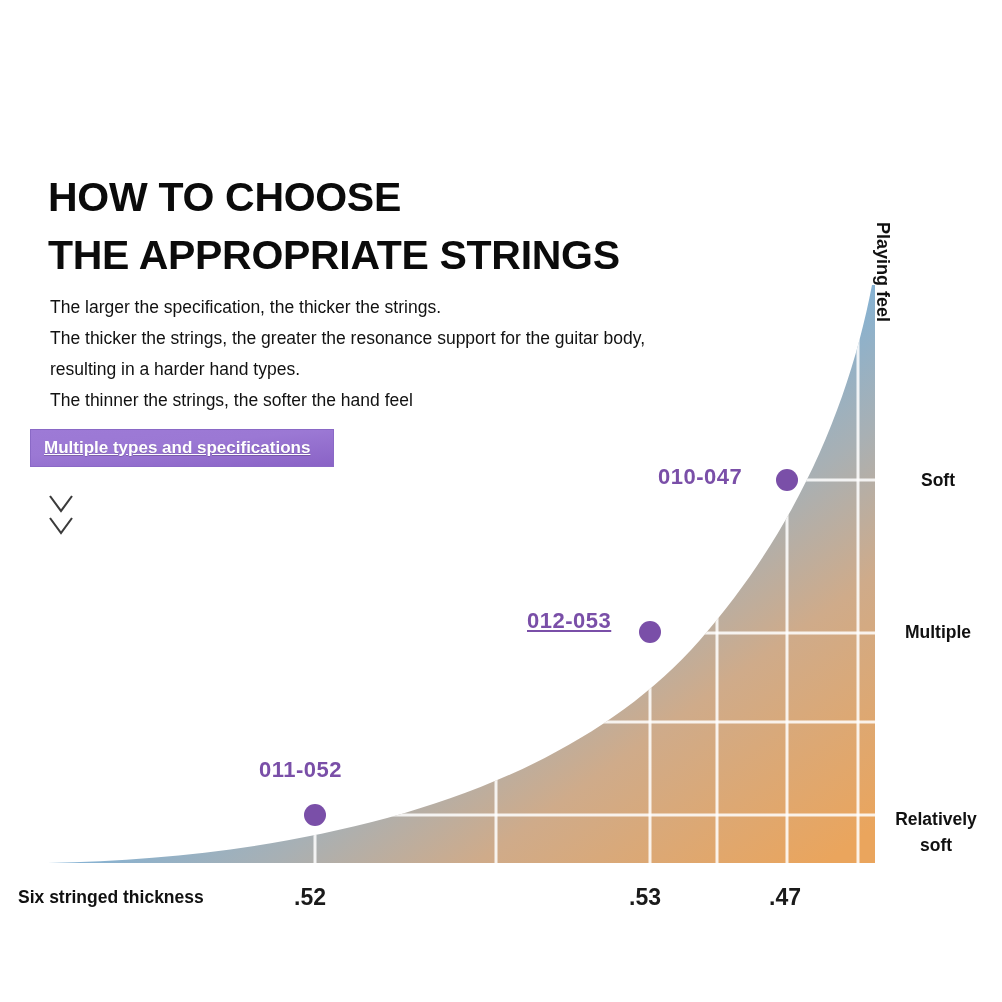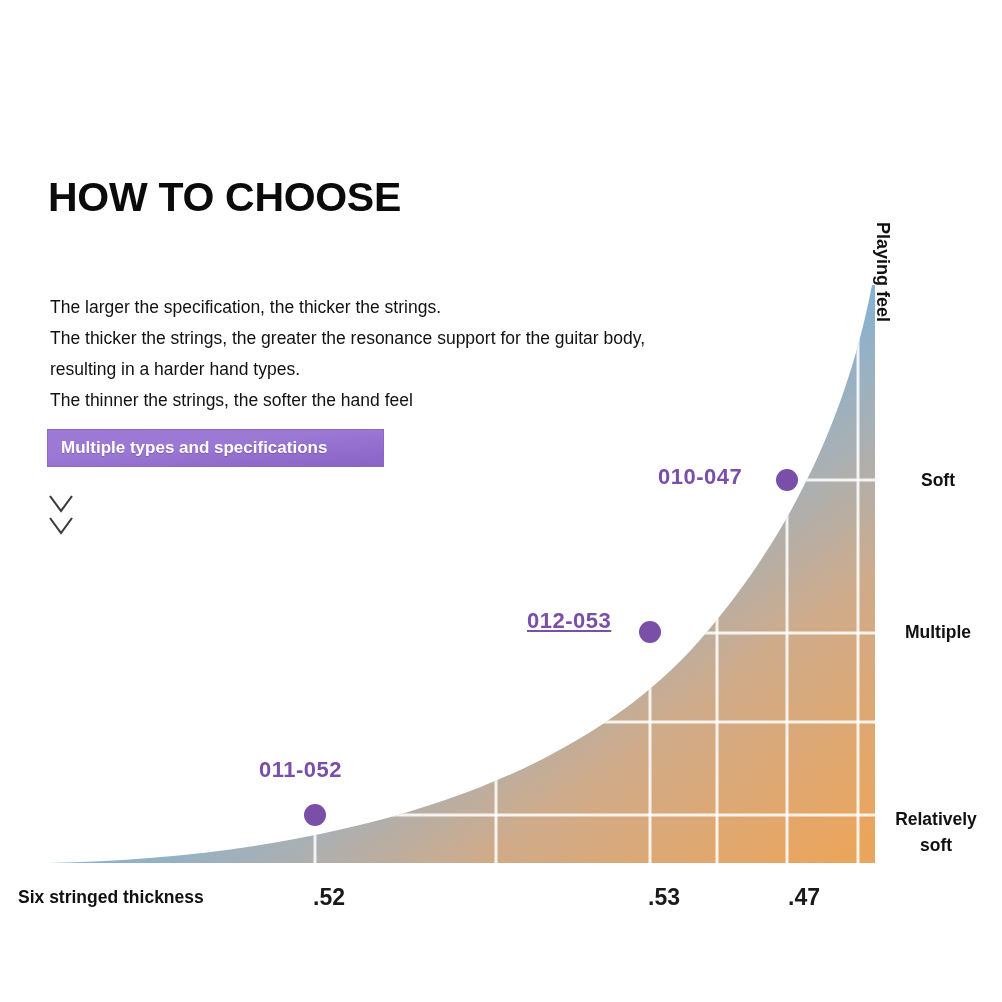--- a/index.html
+++ b/index.html
@@ -44,34 +44,35 @@
     font-size: 17.5px;
     line-height: 31px;
     color: #111111;
     white-space: nowrap;
   }
   .bodycopy .ln { display: block; }
 
   
   .badge {
     position: absolute;
-    left: 47px;
+    left: 30px;
     top: 429px;
-    width: 337px;
+    width: 304px;
     height: 38px;
     box-sizing: border-box;
     background: linear-gradient(175deg, #9d7ad6 0%, #9b78d4 42%, #8a63c6 100%);
     border: 1px solid #8a69c6;
     color: #ffffff;
     font-size: 17px;
     font-weight: bold;
     display: flex;
     align-items: center;
     padding-left: 13px;
     text-shadow: 0 1px 1px rgba(0,0,0,.18);
+    text-decoration: underline;
   }
 
   
   .chevrons {
     position: absolute;
     left: 46px;
     top: 492px;
     width: 34px;
     height: 54px;
   }
@@ -129,21 +130,21 @@
     color: #111111;
     white-space: nowrap;
   }
   .xlabel.title { left: 18px;  top: 887px; }
   .xtick {
     position: absolute;
     font-size: 23px;
     font-weight: bold;
     color: #1a1a1a;
     white-space: nowrap;
-    text-align: right;
+    text-align: center;
     width: 70px;
   }
   .xtick.t1 { left: 275px; top: 884px; }
   .xtick.t2 { left: 610px; top: 884px; }
   .xtick.t3 { left: 750px; top: 884px; }
 </style>
 </head>
 <body>
 
 <div id="stage">
@@ -182,20 +183,21 @@
 
     <g>
       <circle cx="315" cy="815" r="11" fill="#7a4fa8"></circle>
       <circle cx="650" cy="632" r="11" fill="#7a4fa8"></circle>
       <circle cx="787" cy="480" r="11" fill="#7a4fa8"></circle>
     </g>
   </svg>
 
   <div class="headline">
     <span class="l1">HOW TO CHOOSE</span>
+    <span class="l2">THE APPROPRIATE STRINGS</span>
   </div>
 
   <div class="bodycopy">
     <span class="ln">The larger the specification, the thicker the strings.</span>
     <span class="ln">The thicker the strings, the greater the resonance support for the guitar body,</span>
     <span class="ln">resulting in a harder hand types.</span>
     <span class="ln">The thinner the strings, the softer the hand feel</span>
   </div>
 
   <div class="badge">

